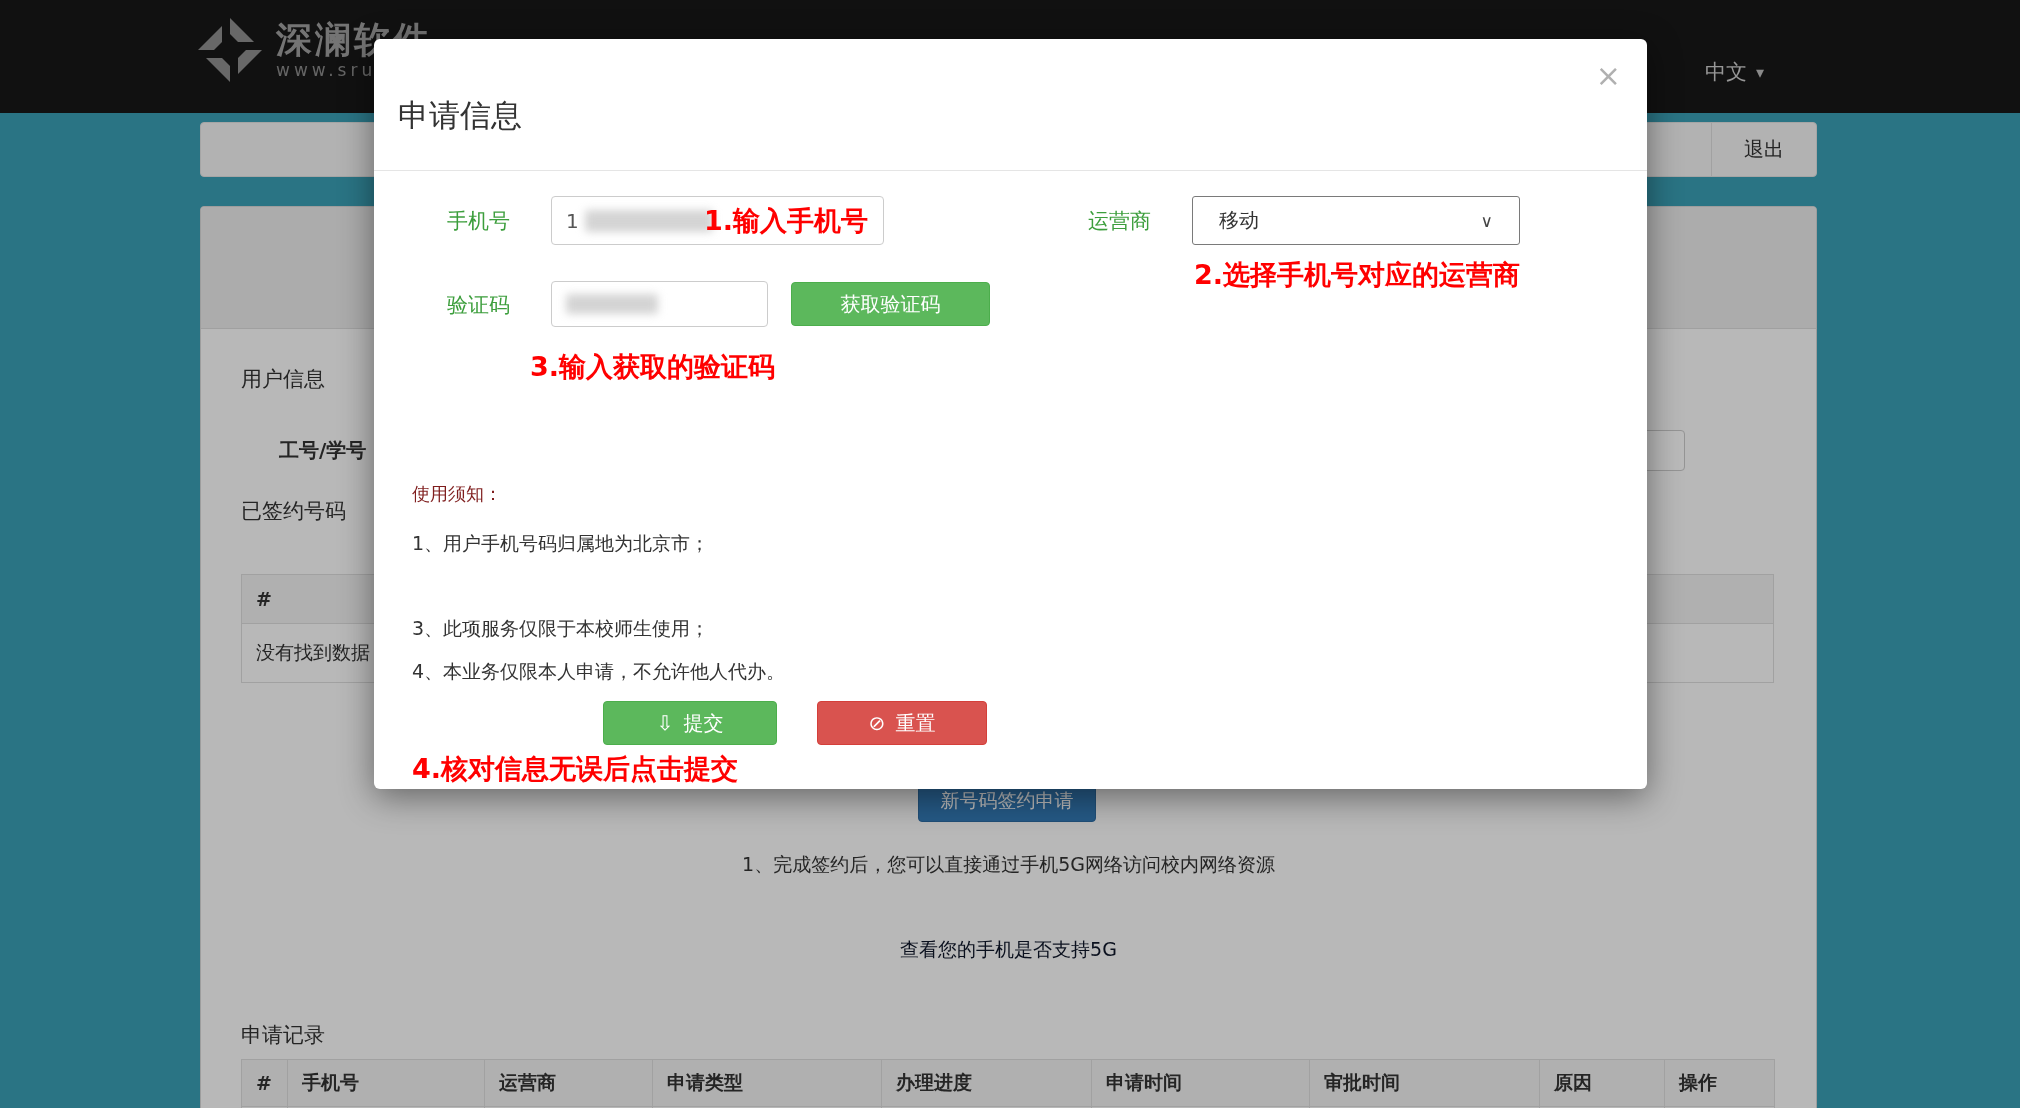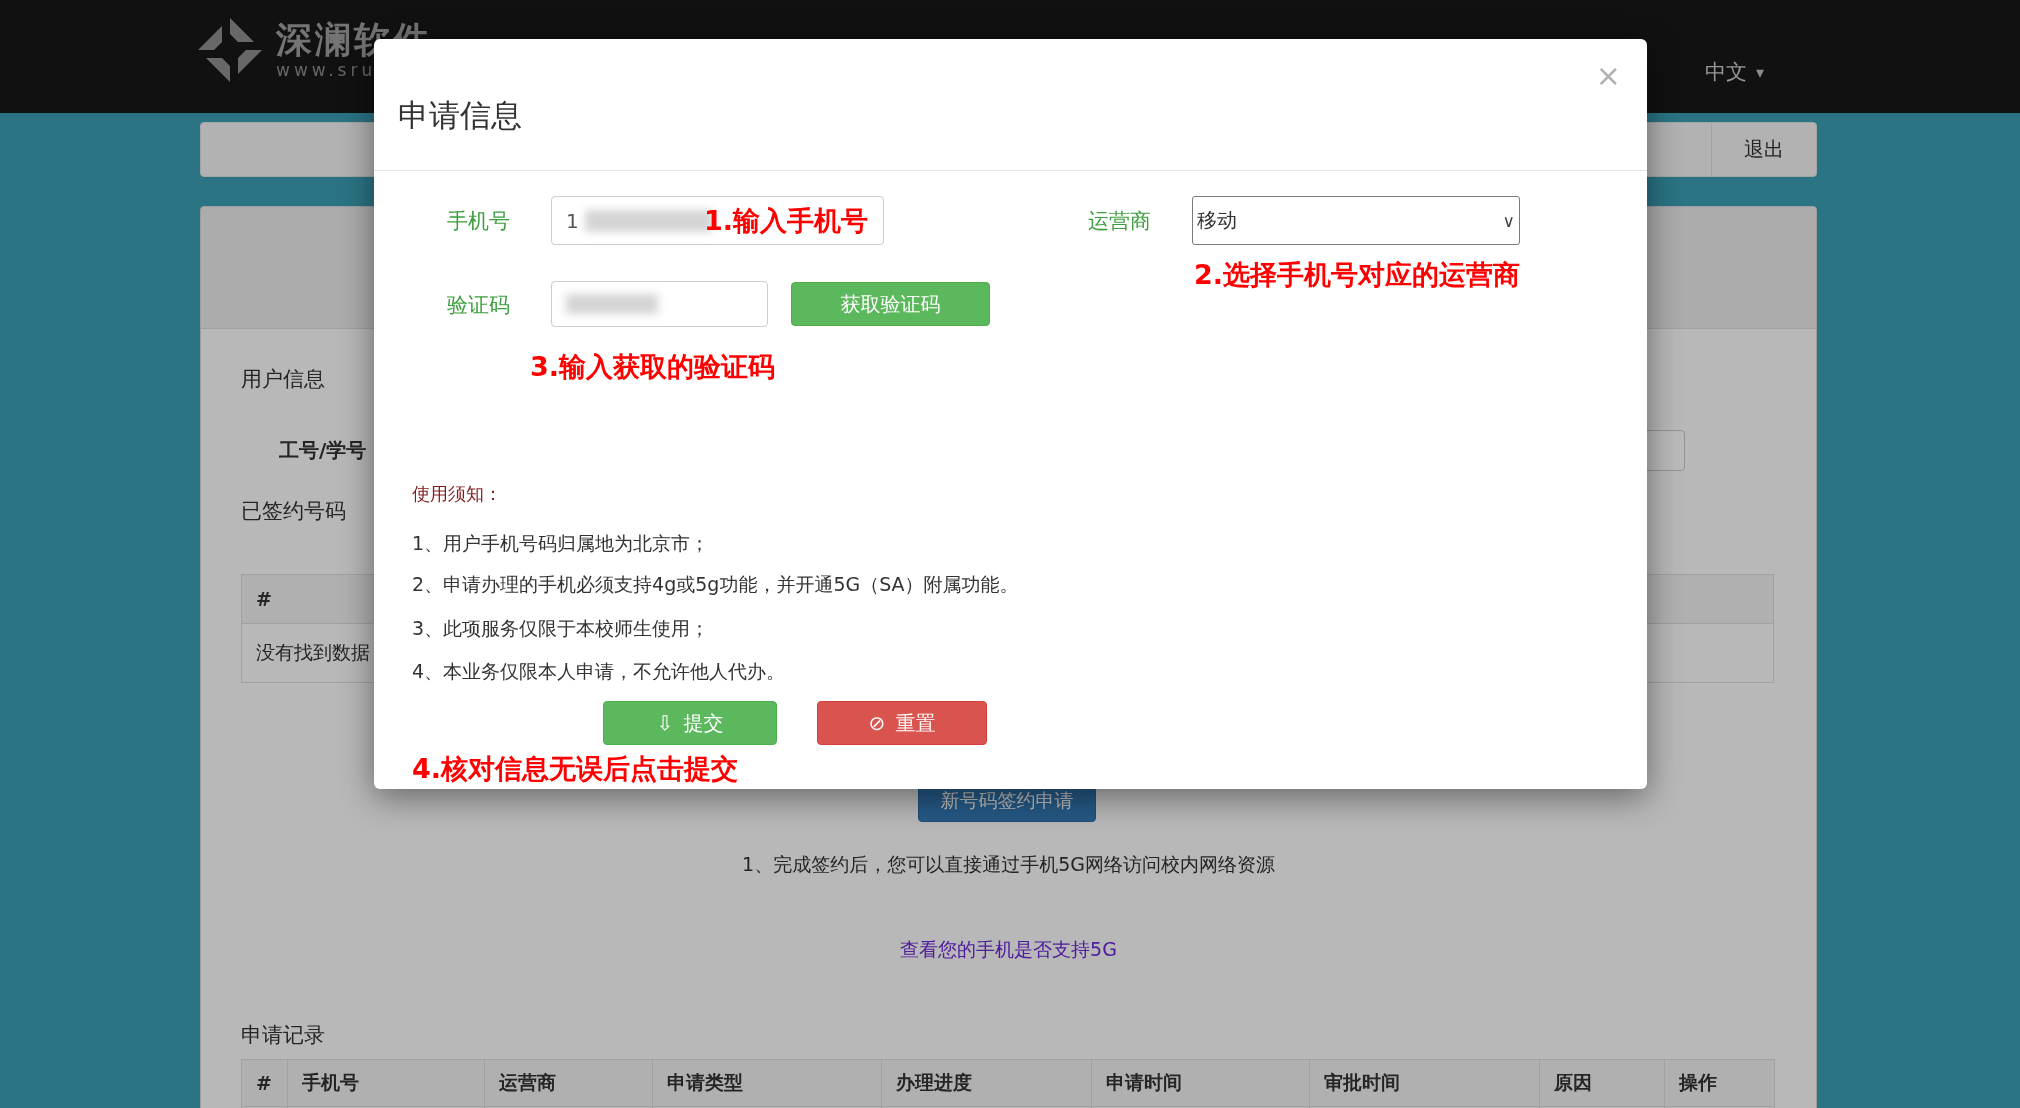--- a/index.html
+++ b/index.html
@@ -42,21 +42,21 @@
     display:flex; align-items:center; padding:0 14px; font-size:19px; font-weight:bold; }
   .tbl1-row { height:58px; display:flex; align-items:center; padding:0 14px; font-size:19px; }
 
   .btn { display:flex; align-items:center; justify-content:center; gap:10px;
     border-radius:4px; color:#fff; cursor:pointer; font-size:20px; }
   .btn-green { background:#5cb85c; border:1px solid #4cae4c; }
   .btn-red   { background:#d9534f; border:1px solid #d43f3a; }
   .btn-blue  { background:#337ab7; border:1px solid #2e6da4; font-size:19px; }
 
   .tip-line { width:1615px; text-align:center; font-size:19px; color:#333; }
-  .link { color:#6d28d9; cursor:pointer;text-align:center; }
+  .link { color:#0f172a; cursor:pointer;text-align:center; }
 
   table.tbl2 { border-collapse:collapse; table-layout:fixed; width:1533px; background:#fdfdfd; }
   table.tbl2 th, table.tbl2 td { border:1px solid #ddd; font-size:19px; text-align:left; padding:10px 14px; }
   table.tbl2 th { background:#f2f2f2; font-weight:bold; color:#333; }
   table.tbl2 td { height:50px; }
 
   
   .backdrop { left:0; top:0; width:2020px; height:1108px; background:rgba(0,0,0,0.27); z-index:5; }
 
   .modal { left:374px; top:39px; width:1273px; height:750px; background:#fff;
@@ -65,21 +65,21 @@
   .modal-close { right:26px; top:22px; font-size:30px; color:#b0b0b0; cursor:pointer; line-height:1; }
   .modal-divider { left:0; top:131px; width:100%; border-top:1px solid #e5e5e5; }
 
   .form-label { color:#3c9e3c; font-size:21px; text-align:right; }
   .redact { display:inline-block; background:#d4d4d4; filter:blur(4px); border-radius:3px; }
 
   .m-input { display:flex; align-items:center; padding:0 14px; font-size:20px; color:#555; }
 
   .select { background:#fff; border:1px solid #7a7a7a; border-radius:3px;
     display:flex; align-items:center; justify-content:space-between;
-    padding:0 4px; font-size:20px; color:#333; cursor:pointer; }
+    padding:0 26px; font-size:20px; color:#333; cursor:pointer; }
   .select .chev { font-size:17px; color:#444; }
 
   .note-red { color:#ff0000; font-size:27px; font-weight:bold; white-space:nowrap; z-index:12; }
 
   .notice-title { font-size:18px; color:#7f1d1d; }
   .notice-item { font-size:19px; color:#333; white-space:nowrap; }
 </style>
 </head>
 <body>
 
@@ -196,21 +196,20 @@
 
   <div class="abs form-label" style="left:0; top:252px; width:136px;">验证码</div>
   <div class="abs input m-input" style="left:177px; top:242px; width:217px; height:46px;">
     <span class="redact" style="width:92px; height:20px;"></span>
   </div>
   <div class="abs btn btn-green" style="left:417px; top:243px; width:199px; height:44px;">获取验证码</div>
   <div class="abs note-red" style="left:156px; top:310px;">3.输入获取的验证码</div>
 
   <div class="abs notice-title" style="left:38px; top:443px;">使用须知：</div>
   <div class="abs notice-item" style="left:38px; top:492px;">1、用户手机号码归属地为北京市；</div>
-  <div class="abs notice-item" style="left:38px; top:533px;">2、申请办理的手机必须支持4g或5g功能，并开通5G（SA）附属功能。</div>
   <div class="abs notice-item" style="left:38px; top:577px;">3、此项服务仅限于本校师生使用；</div>
   <div class="abs notice-item" style="left:38px; top:620px;">4、本业务仅限本人申请，不允许他人代办。</div>
 
   <div class="abs btn btn-green" style="left:229px; top:662px; width:174px; height:44px;">
     <span>⇩</span>
     <span>提交</span>
   </div>
   <div class="abs btn btn-red" style="left:443px; top:662px; width:170px; height:44px;">
     <span>⊘</span>
     <span>重置</span>

